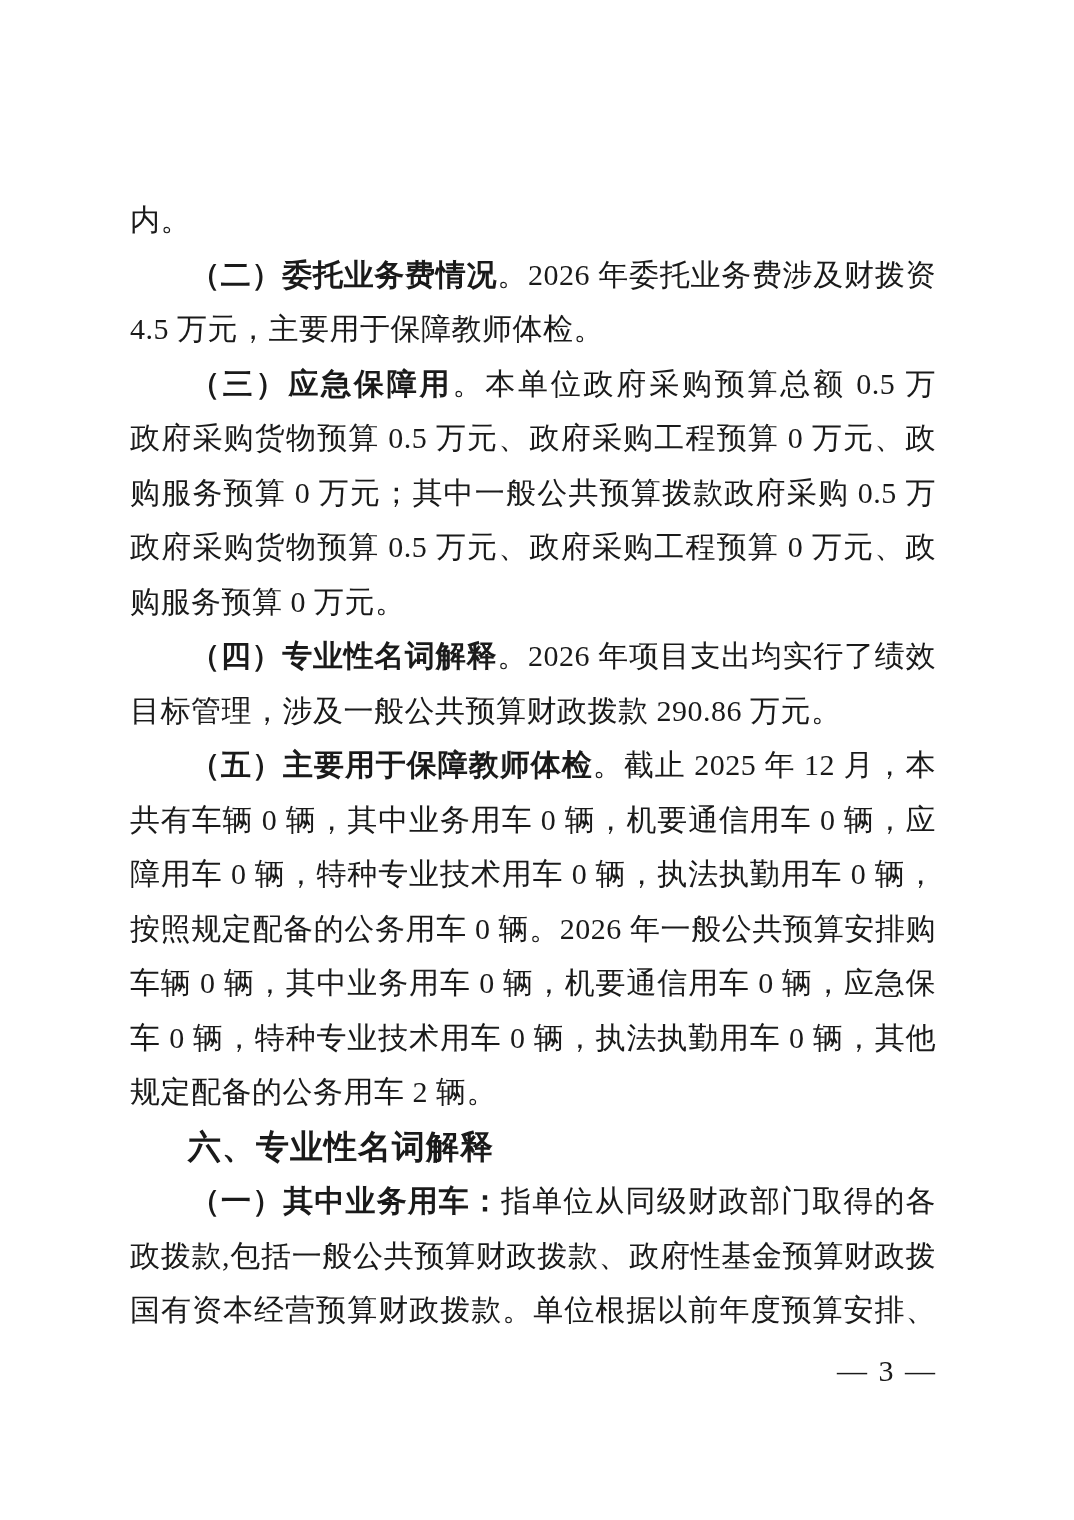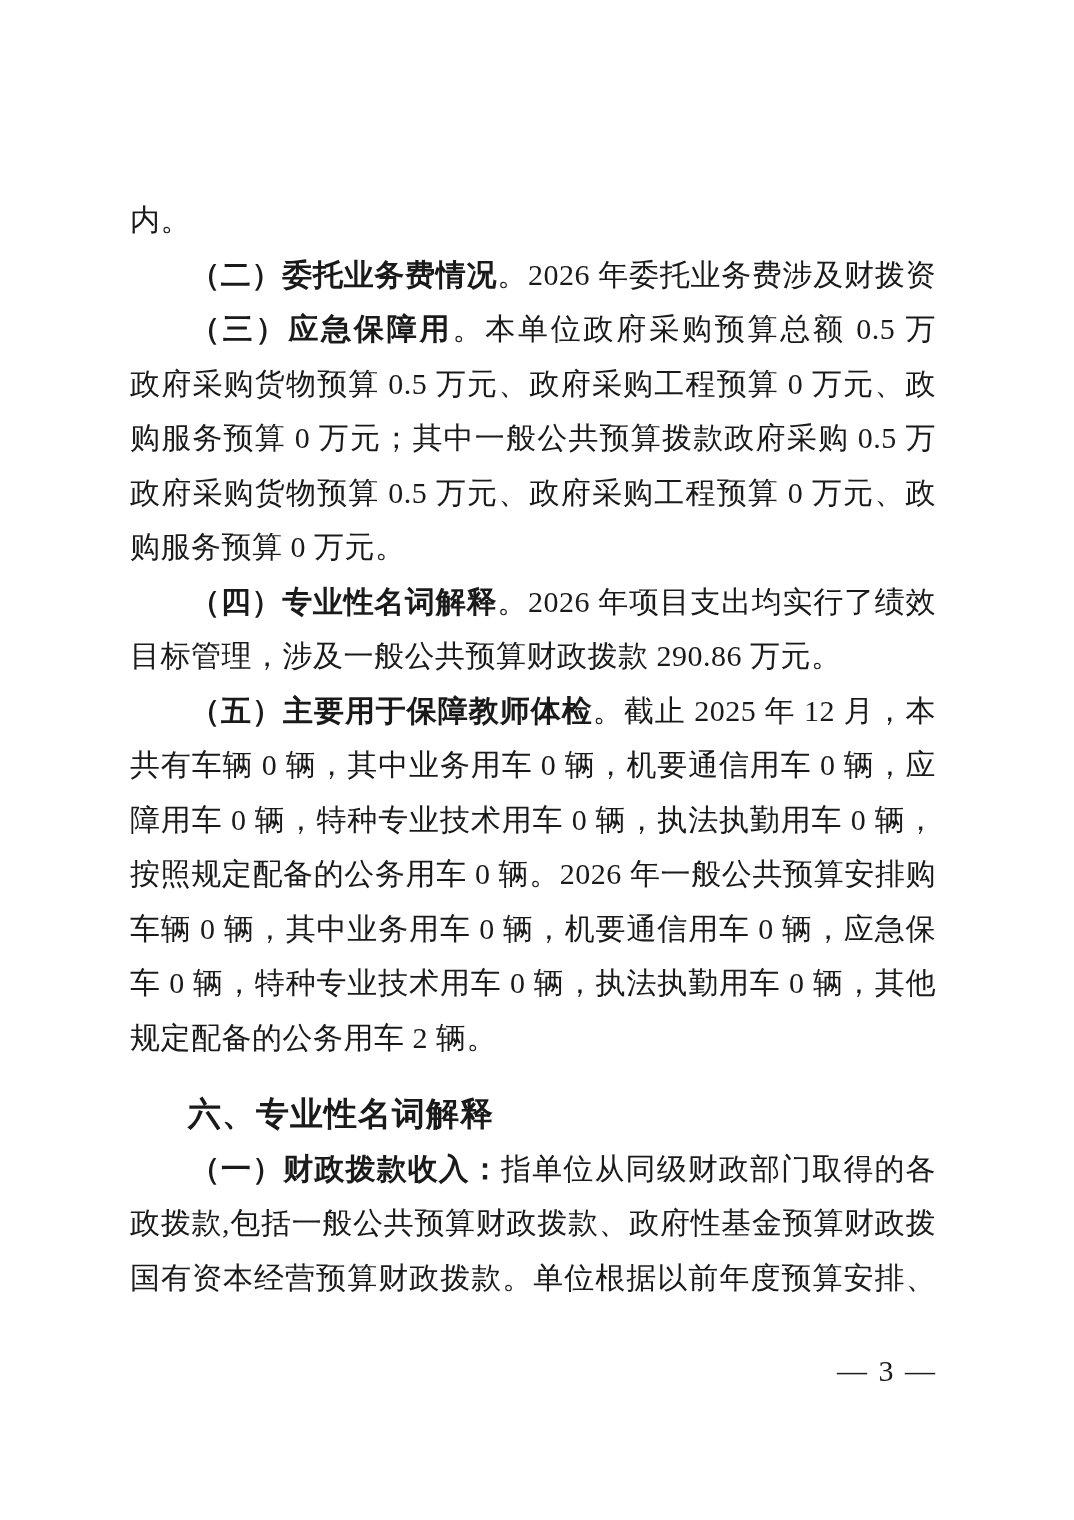--- a/index.html
+++ b/index.html
@@ -42,21 +42,20 @@
     text-indent: 60px;
   }
   .line.heading {
     font-family: "Liberation Sans", "DejaVu Sans", sans-serif;
     font-weight: 700;
     font-size: 33px;
     text-align: left;
     text-align-last: left;
     text-indent: 58px;
     letter-spacing: 1px;
-    margin-top: 22px;
   }
   .seg-bold {
     font-weight: 700;
   }
   .page-number {
     position: absolute;
     top: 1352px;
     right: 137px;
     font-size: 30px;
     line-height: 38px;
@@ -64,33 +63,34 @@
     color: #1a1a1a;
   }
 </style>
 </head>
 <body>
 
 <div class="page">
   <div class="content" id="content">
       <div class="line end"><span>内。</span></div>
       <div class="line indent"><span class="seg-bold">（二）委托业务费情况</span><span>。2026 年委托业务费涉及财拨资金</span></div>
+      <div class="line end"><span>4.5 万元，主要用于保障教师体检。</span></div>
       <div class="line indent"><span class="seg-bold">（三）应急保障用</span><span>。本单位政府采购预算总额 0.5 万元：</span></div>
       <div class="line"><span>政府采购货物预算 0.5 万元、政府采购工程预算 0 万元、政府采</span></div>
       <div class="line"><span>购服务预算 0 万元；其中一般公共预算拨款政府采购 0.5 万元：</span></div>
       <div class="line"><span>政府采购货物预算 0.5 万元、政府采购工程预算 0 万元、政府采</span></div>
       <div class="line end"><span>购服务预算 0 万元。</span></div>
       <div class="line indent"><span class="seg-bold">（四）专业性名词解释</span><span>。2026 年项目支出均实行了绩效</span></div>
       <div class="line end"><span>目标管理，涉及一般公共预算财政拨款 290.86 万元。</span></div>
       <div class="line indent"><span class="seg-bold">（五）主要用于保障教师体检</span><span>。截止 2025 年 12 月，本单位</span></div>
       <div class="line"><span>共有车辆 0 辆，其中业务用车 0 辆，机要通信用车 0 辆，应急保</span></div>
       <div class="line"><span>障用车 0 辆，特种专业技术用车 0 辆，执法执勤用车 0 辆，其他</span></div>
       <div class="line"><span>按照规定配备的公务用车 0 辆。2026 年一般公共预算安排购置</span></div>
       <div class="line"><span>车辆 0 辆，其中业务用车 0 辆，机要通信用车 0 辆，应急保障用</span></div>
       <div class="line"><span>车 0 辆，特种专业技术用车 0 辆，执法执勤用车 0 辆，其他按照</span></div>
       <div class="line end"><span>规定配备的公务用车 2 辆。</span></div>
       <div class="line heading end indent"><span class="seg-bold">六、专业性名词解释</span></div>
-      <div class="line indent"><span class="seg-bold">（一）财政拨款收入：</span><span>指单位从同级财政部门取得的各类财</span></div>
+      <div class="line indent"><span class="seg-bold">（一）其中业务用车：</span><span>指单位从同级财政部门取得的各类财</span></div>
       <div class="line"><span>政拨款,包括一般公共预算财政拨款、政府性基金预算财政拨款、</span></div>
       <div class="line"><span>国有资本经营预算财政拨款。单位根据以前年度预算安排、项目</span></div>
     </div>
   <div class="page-number">— 3 —</div>
 </div>
 
 </body></html>

